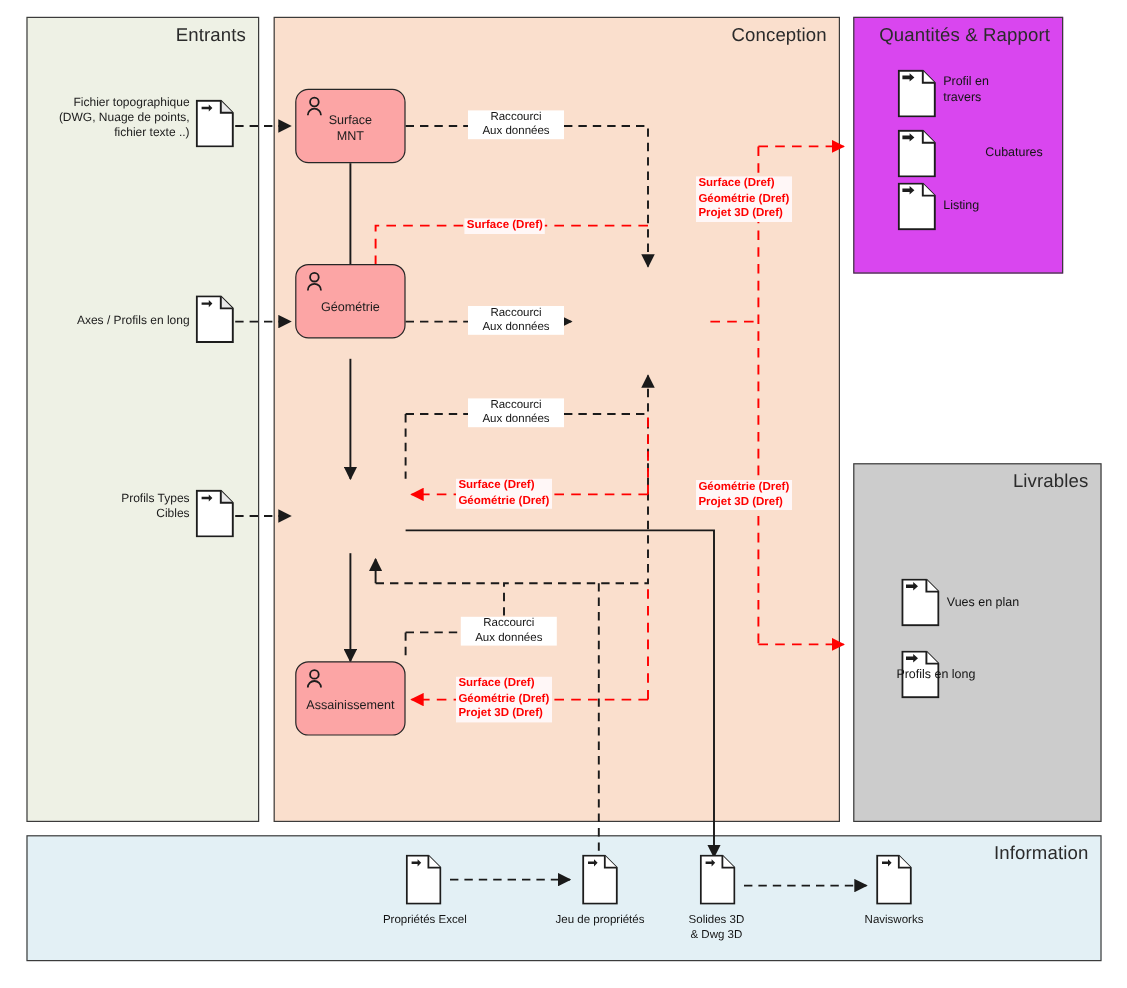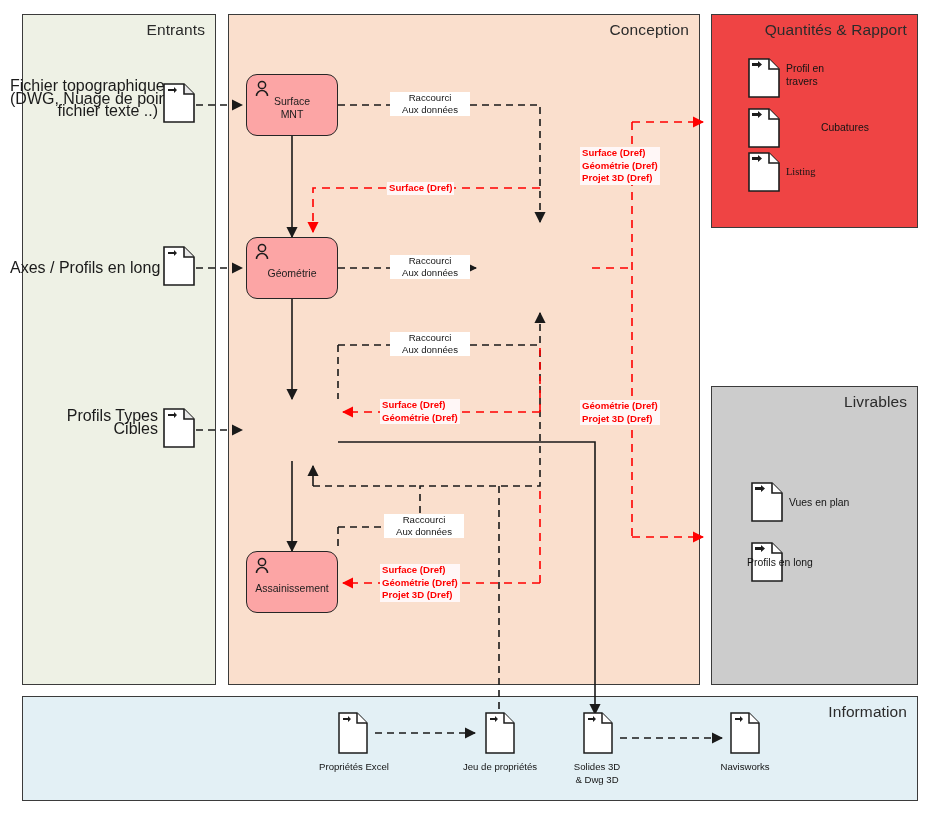--- a/index.html
+++ b/index.html
@@ -24,21 +24,21 @@
     position: absolute;
     right: 10px;
     top: 6px;
     font-size: 15.5px;
     color: #2b2b2b;
     letter-spacing: .1px;
     white-space: nowrap;
   }
   #lane-entrants  { left: 22px;  top: 14px;  width: 194px; height: 671px; background: #eef1e5; padding-left: 40px; }
   #lane-conception{ left: 228px; top: 14px;  width: 472px; height: 671px; background: #fadfcd; }
-  #lane-quantites { left: 711px; top: 14px;  width: 207px; height: 214px; background: #ef4444; }
+  #lane-quantites { left: 711px; top: 14px;  width: 175px; height: 214px; background: #d946ef; }
   #lane-livrables { left: 711px; top: 386px; width: 207px; height: 299px; background: #cccccc; }
   #lane-information { left: 22px; top: 696px; width: 896px; height: 105px; background: #e3f0f5; }
 
   
   #wires { position: absolute; left: 0; top: 0; width: 939px; height: 823px; pointer-events: none; }
 
   
   .proc {
     position: absolute;
     box-sizing: border-box;
@@ -75,21 +75,21 @@
     line-height: 14px;
     letter-spacing: .2px;
   }
 
   
   .docicon { position: absolute; }
 
   
   .lbl {
     position: absolute;
-    font-size: 16px;
+    font-size: 10px;
     color: #1b1b1b;
     line-height: 12.5px;
     white-space: nowrap;
   }
   .lbl.r { text-align: right; }
   .wlbl {
     position: absolute;
     font-size: 9.6px;
     color: #161616;
     line-height: 12px;
@@ -252,21 +252,21 @@
         <circle cx="8" cy="5" r="3.6" fill="none" stroke="#1d1d1d" stroke-width="1.5"></circle>
         <path d="M2.5,16 a5.5,5.5 0 0 1 11,0" fill="none" stroke="#1d1d1d" stroke-width="1.5"></path>
       </svg>
     </span>
     <div class="pname">
       <div>Surface</div>
       <div>MNT</div>
     </div>
   </div>
 
-  <div class="proc" style="left:246px; top:237px;">
+  <div class="proc" style="left:246px; top:220px;">
     <span class="actor">
       <svg width="16" height="18" viewBox="0 0 16 18">
         <circle cx="8" cy="5" r="3.6" fill="none" stroke="#1d1d1d" stroke-width="1.5"></circle>
         <path d="M2.5,16 a5.5,5.5 0 0 1 11,0" fill="none" stroke="#1d1d1d" stroke-width="1.5"></path>
       </svg>
     </span>
     <div class="pname" style="transform:translateY(-10%)">
       <div>Géométrie</div>
     </div>
   </div>
@@ -349,21 +349,21 @@
     <div>Cubatures</div>
   </div>
 
   <div class="docicon" style="left:748px; top:152px;">
     <svg width="32" height="40" viewBox="0 0 32 40">
       <path d="M1,1 H21 L31,11 V39 H1 Z" fill="#ffffff" stroke="#1d1d1d" stroke-width="1.6"></path>
       <path d="M21,1 V11 H31" fill="#ffffff" stroke="#1d1d1d" stroke-width="1.6"></path>
       <path d="M4,5 h6 v-2 l4,3.5 l-4,3.5 v-2 h-6 z" fill="#1d1d1d"></path>
     </svg>
   </div>
-  <div class="glbl" style="left:786px; top:165px;font-family:Liberation Serif, serif;">
+  <div class="glbl" style="left:786px; top:165px;">
     <div>Listing</div>
   </div>
 
   <div class="docicon" style="left:751px; top:482px;">
     <svg width="32" height="40" viewBox="0 0 32 40">
       <path d="M1,1 H21 L31,11 V39 H1 Z" fill="#ffffff" stroke="#1d1d1d" stroke-width="1.6"></path>
       <path d="M21,1 V11 H31" fill="#ffffff" stroke="#1d1d1d" stroke-width="1.6"></path>
       <path d="M4,5 h6 v-2 l4,3.5 l-4,3.5 v-2 h-6 z" fill="#1d1d1d"></path>
     </svg>
   </div>

